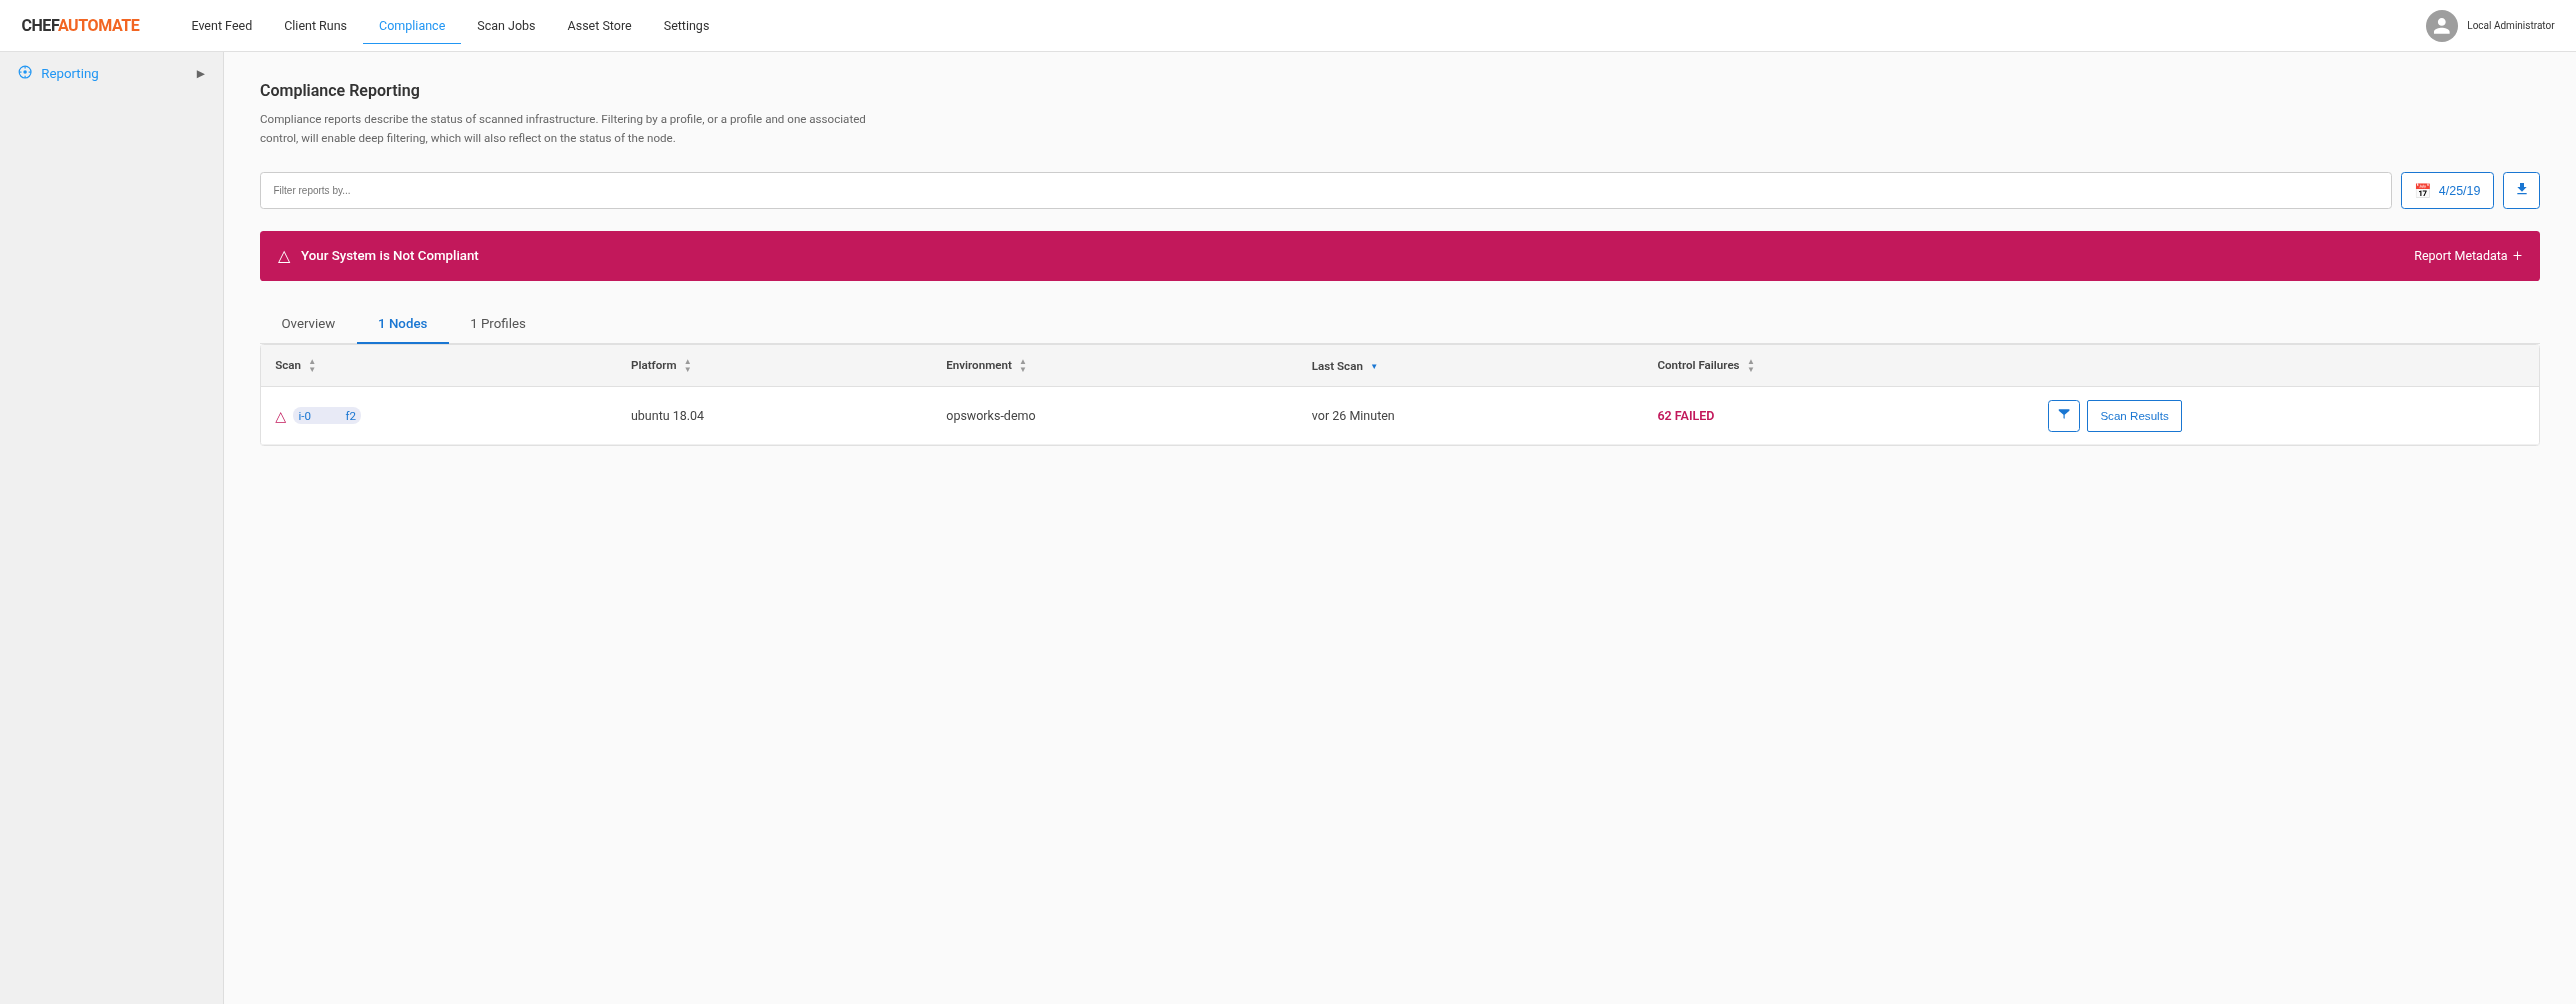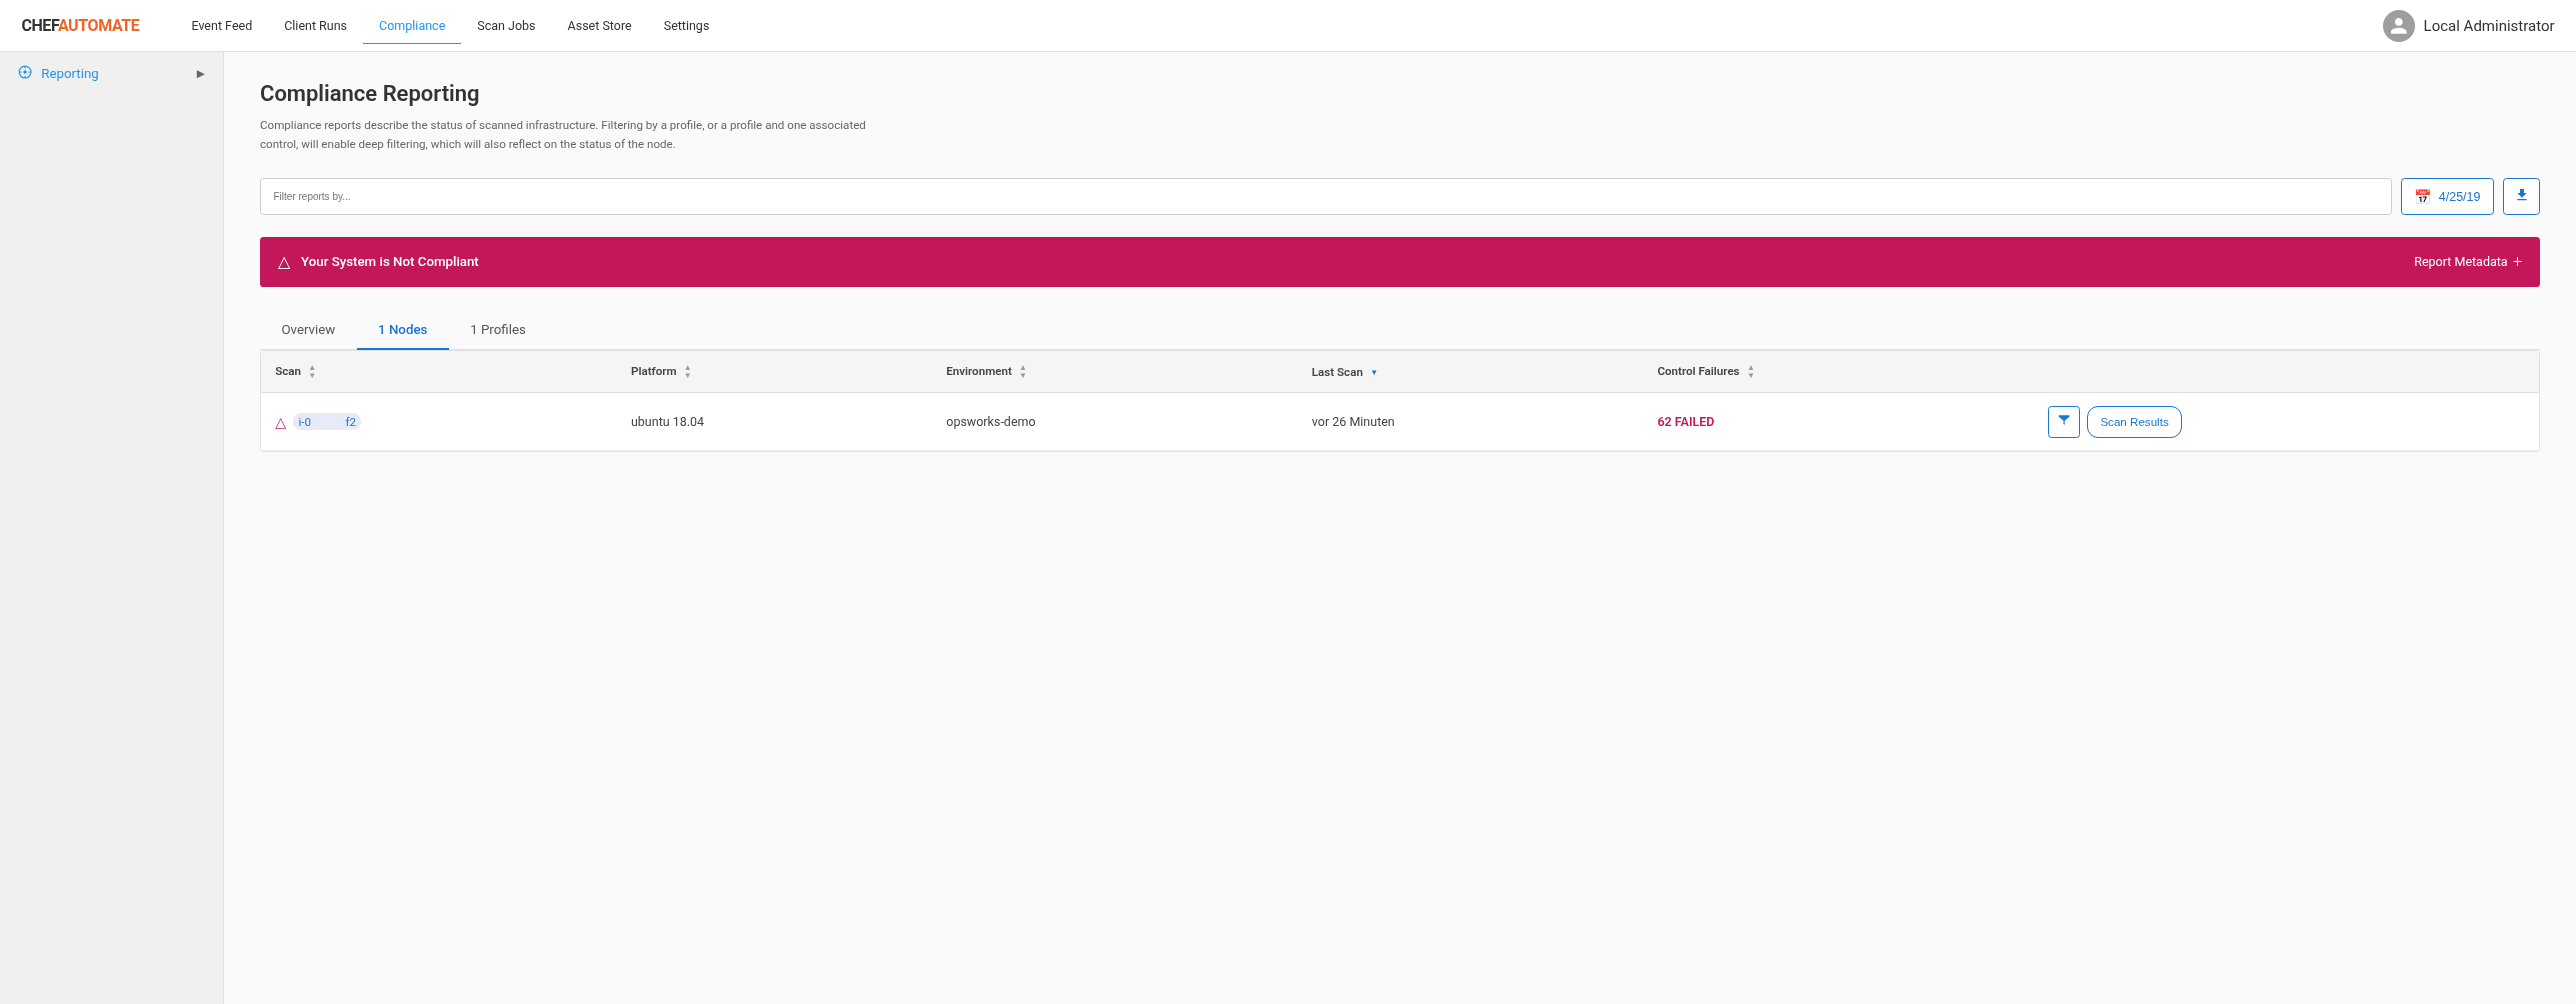--- a/index.html
+++ b/index.html
@@ -50,21 +50,21 @@
       width: 32px;
       height: 32px;
       border-radius: 50%;
       background: #9e9e9e;
       display: flex;
       align-items: center;
       justify-content: center;
       color: white;
       font-size: 18px;
     }
-    .user-name { font-size: 15px; color: #333; }
+    .user-name { font-size: 10px; color: #333; }
 
     
     .main-layout {
       display: flex;
       height: calc(100vh - 52px);
     }
 
     
     .sidebar {
       width: 224px;
@@ -97,21 +97,21 @@
 
     
     .content {
       flex: 1;
       padding: 28.5px 36px;
       overflow-y: auto;
       background: #fafafa;
     }
 
     .page-title {
-      font-size: 22px;
+      font-size: 16px;
       font-weight: 600;
       color: #333;
       margin-bottom: 10.7px;
     }
     .page-desc {
       font-size: 11.6px;
       color: #666;
       line-height: 1.6;
       max-width: 623px;
       margin-bottom: 25px;
@@ -306,21 +306,21 @@
       width: 32px;
       height: 32px;
       display: flex;
       align-items: center;
       justify-content: center;
       cursor: pointer;
       font-size: 13.3px;
     }
     .scan-results-btn {
       border: 1.3px solid #1976d2;
-      border-radius: 11px;
+      border-radius: 2px;
       background: #fff;
       color: #1976d2;
       padding: 0 12.5px;
       height: 32px;
       display: flex;
       align-items: center;
       cursor: pointer;
       font-size: 11.6px;
       font-weight: 500;
       white-space: nowrap;

